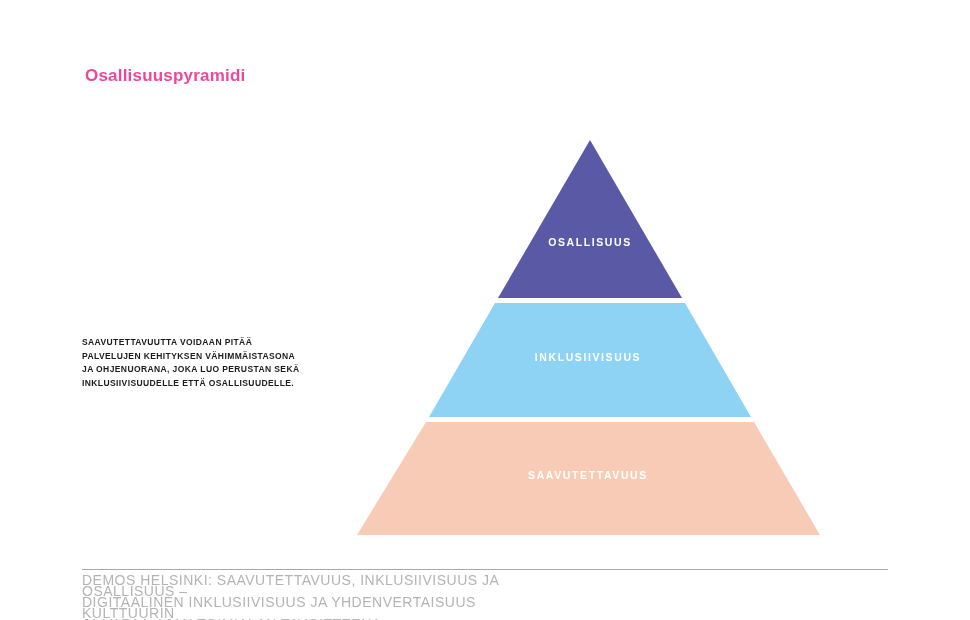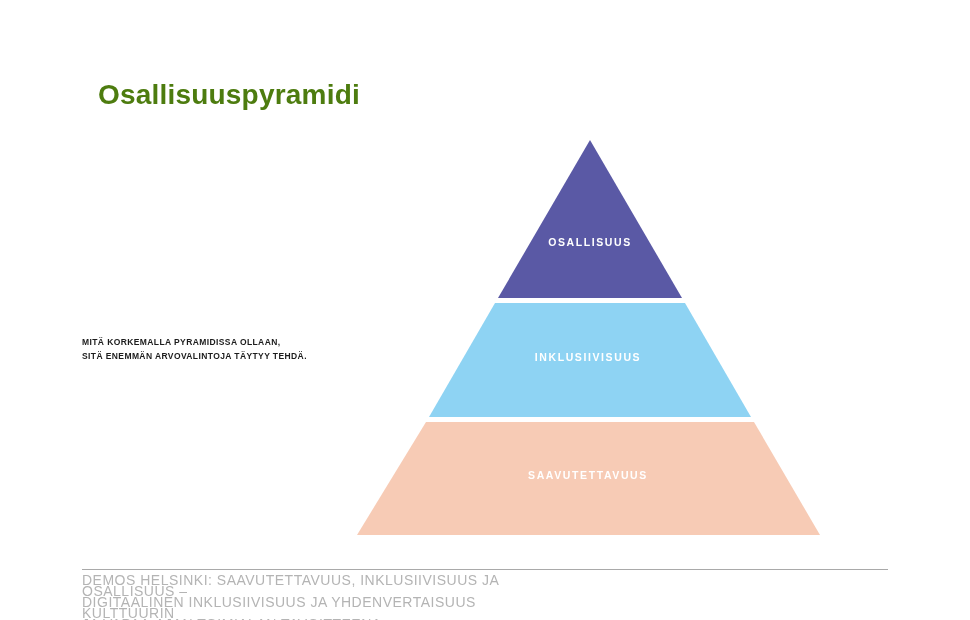--- a/index.html
+++ b/index.html
@@ -12,25 +12,25 @@
     width: 970px;
     height: 620px;
     background: #ffffff;
     overflow: hidden;
     font-family: "Liberation Sans", sans-serif;
   }
   .page-title {
     position: absolute;
     left: 82px;
     top: 63px;
-    margin: 16px;
-    font-size: 28px;
+    margin: 3px;
+    font-size: 17px;
     font-weight: 800;
     letter-spacing: 0.2px;
-    color: #4d7c0f;
+    color: #ec4899;
   }
   .left-copy {
     position: absolute;
     left: 82px;
     top: 336px;
     width: 300px;
   }
   .left-copy p {
     margin: 0 0 10px 0;
     font-size: 8.5px;
@@ -79,22 +79,24 @@
   }
 </style>
 </head>
 <body>
 
 <div id="stage">
 
   <h1 class="page-title">Osallisuuspyramidi</h1>
 
   <div class="left-copy">
-    <p>MITÄ KORKEMALLA PYRAMIDISSA OLLAAN,
-SITÄ ENEMMÄN ARVOVALINTOJA TÄYTYY TEHDÄ.</p>
+    <p>SAAVUTETTAVUUTTA VOIDAAN PITÄÄ
+PALVELUJEN KEHITYKSEN VÄHIMMÄISTASONA
+JA OHJENUORANA, JOKA LUO PERUSTAN SEKÄ
+INKLUSIIVISUUDELLE ETTÄ OSALLISUUDELLE.</p>
   </div>
 
   <svg class="pyramid-svg" viewBox="0 0 970 620" aria-hidden="false">
 
     <polygon points="590,140 682,298 498,298" fill="#5a59a5"></polygon>
     <text x="590" y="246">OSALLISUUS</text>
 
     <polygon points="495,303 685,303 751,417 429,417" fill="#8ed3f3"></polygon>
     <text x="588" y="361">INKLUSIIVISUUS</text>
 

